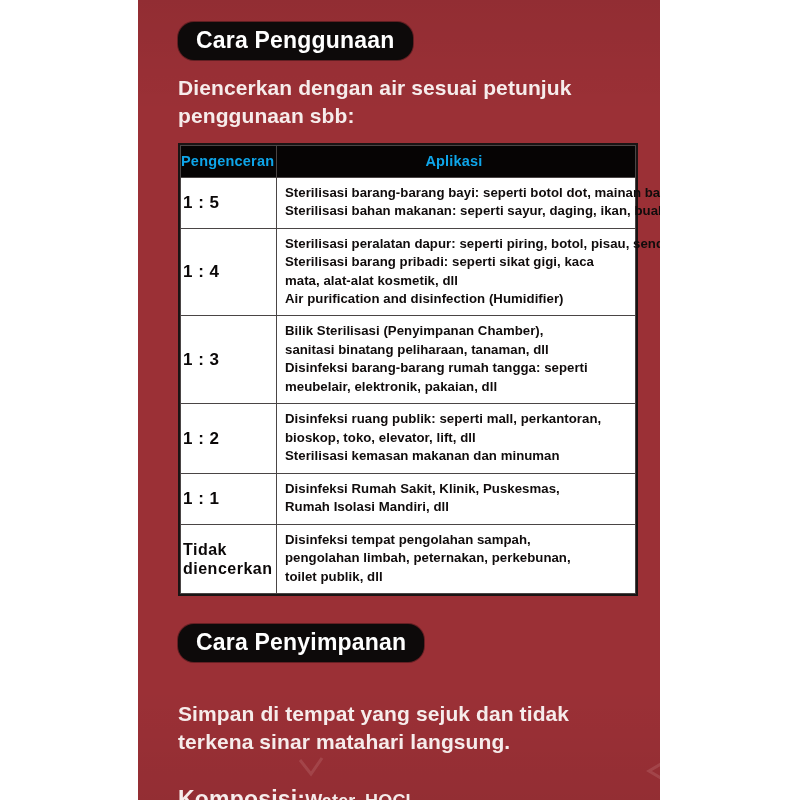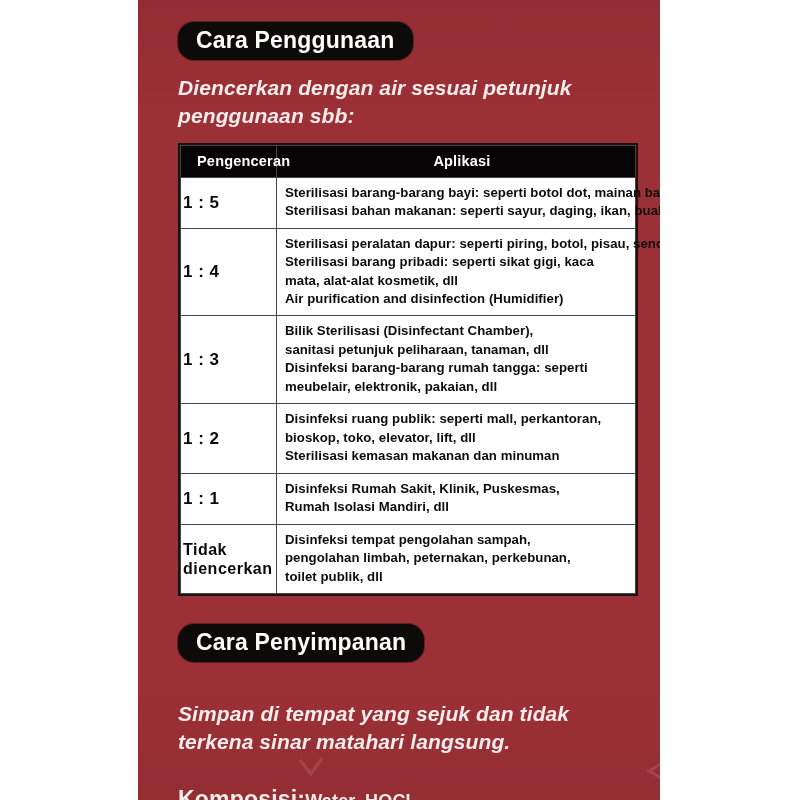--- a/index.html
+++ b/index.html
@@ -64,21 +64,20 @@
     line-height: 1.05;
     box-shadow: 0 0 0 1px rgba(0,0,0,0.35);
   }
 
   .body-text {
     color: #f6eceb;
     font-size: 21px;
     font-weight: bold;
     line-height: 1.32;
     letter-spacing: 0.1px;
-    font-style: italic;
   }
 
   
   .table-wrap {
     background: #ffffff;
     border: 2px solid #1a1414;
     box-sizing: border-box;
   }
   table.dilution {
     border-collapse: collapse;
@@ -87,24 +86,24 @@
     background: #ffffff;
   }
   table.dilution th,
   table.dilution td {
     border: 1px solid #4a4545;
     vertical-align: middle;
     box-sizing: border-box;
   }
   table.dilution thead th {
     background: #060404;
-    color: #ffffff;
+    color: #0ea5e9;
     font-size: 14.5px;
     font-weight: bold;
-    padding: 7px 4px 8px 16px;
+    padding: 7px 4px 8px 0;
     text-align: center;
     letter-spacing: 0.2px;
   }
   table.dilution thead th.col-ratio { width: 96px; }
 
   td.ratio {
     text-align: left;
     font-size: 17px;
     font-weight: bold;
     color: #0b0808;
@@ -208,21 +207,21 @@
               <td class="app">
                 <span class="ln">Sterilisasi peralatan dapur: seperti piring, botol, pisau, sendok, dll.</span>
                 <span class="ln wrapok">Sterilisasi barang pribadi: seperti sikat gigi, kaca mata, alat-alat kosmetik, dll</span>
                 <span class="ln">Air purification and disinfection (Humidifier)</span>
               </td>
             </tr>
 
             <tr>
               <td class="ratio">1 : 3</td>
               <td class="app">
-                <span class="ln wrapok" style="max-width:300px">Bilik Sterilisasi (Disinfectant Chamber), sanitasi petunjuk peliharaan, tanaman, dll</span>
+                <span class="ln wrapok" style="max-width:300px">Bilik Sterilisasi (Penyimpanan Chamber), sanitasi binatang peliharaan, tanaman, dll</span>
                 <span class="ln wrapok" style="max-width:318px">Disinfeksi barang-barang rumah tangga: seperti meubelair, elektronik, pakaian, dll</span>
               </td>
             </tr>
 
             <tr>
               <td class="ratio">1 : 2</td>
               <td class="app">
                 <span class="ln wrapok" style="max-width:344px">Disinfeksi ruang publik: seperti mall, perkantoran, bioskop, toko, elevator, lift, dll</span>
                 <span class="ln">Sterilisasi kemasan makanan dan minuman</span>
               </td>

